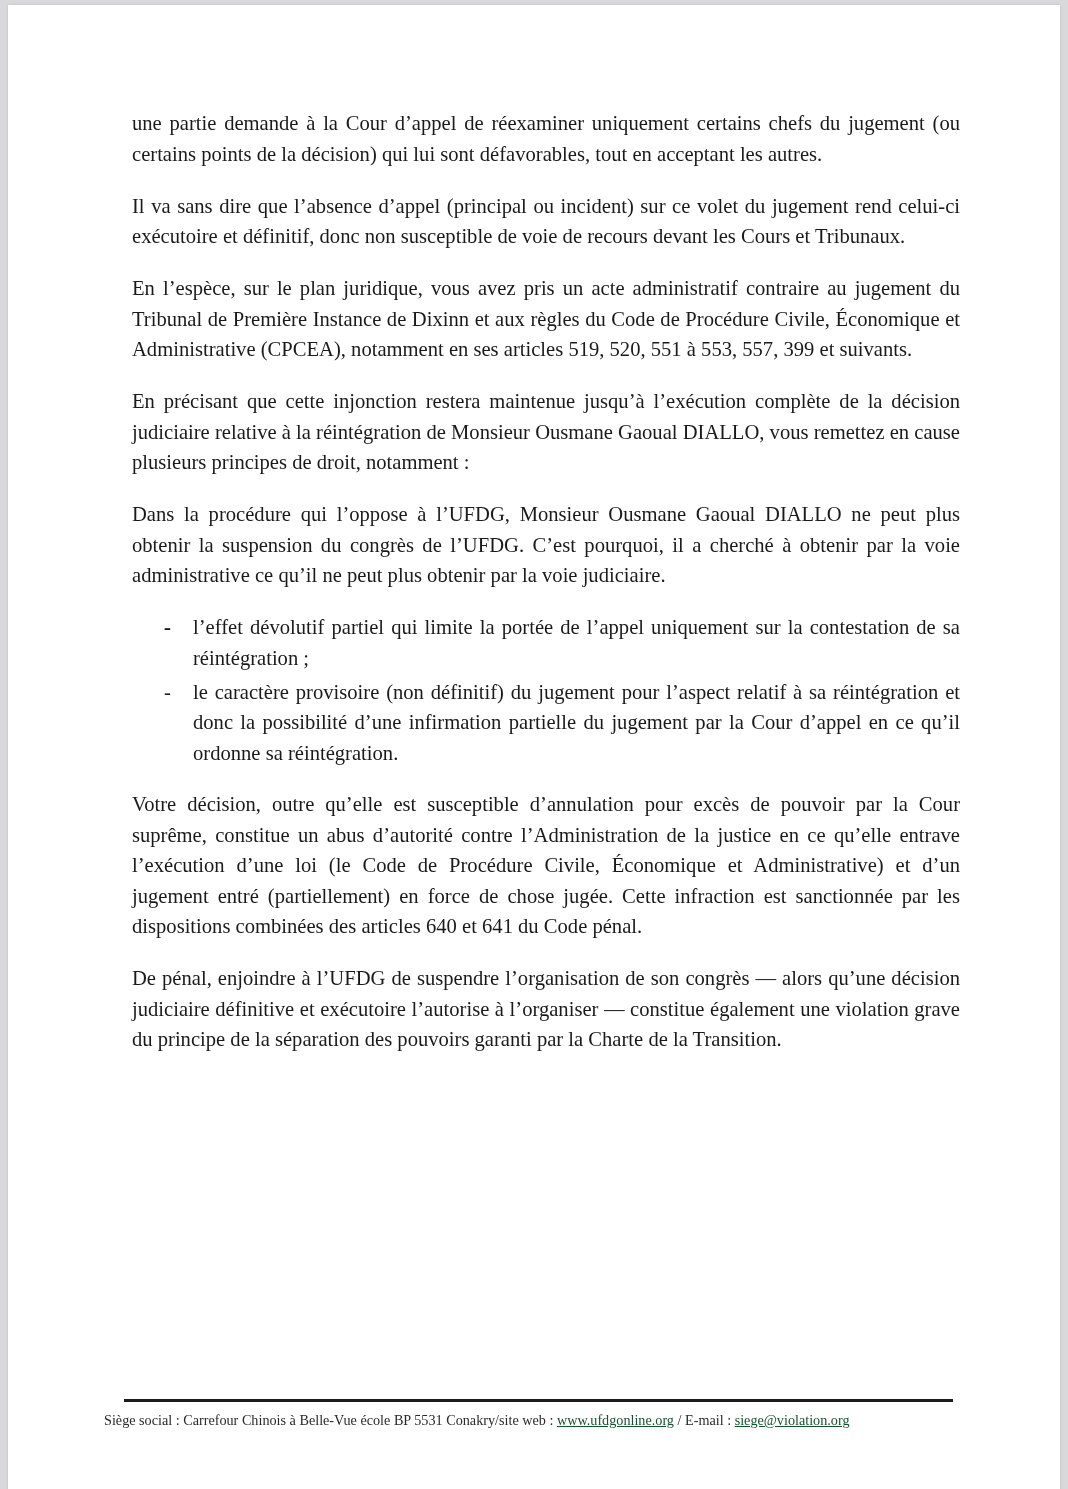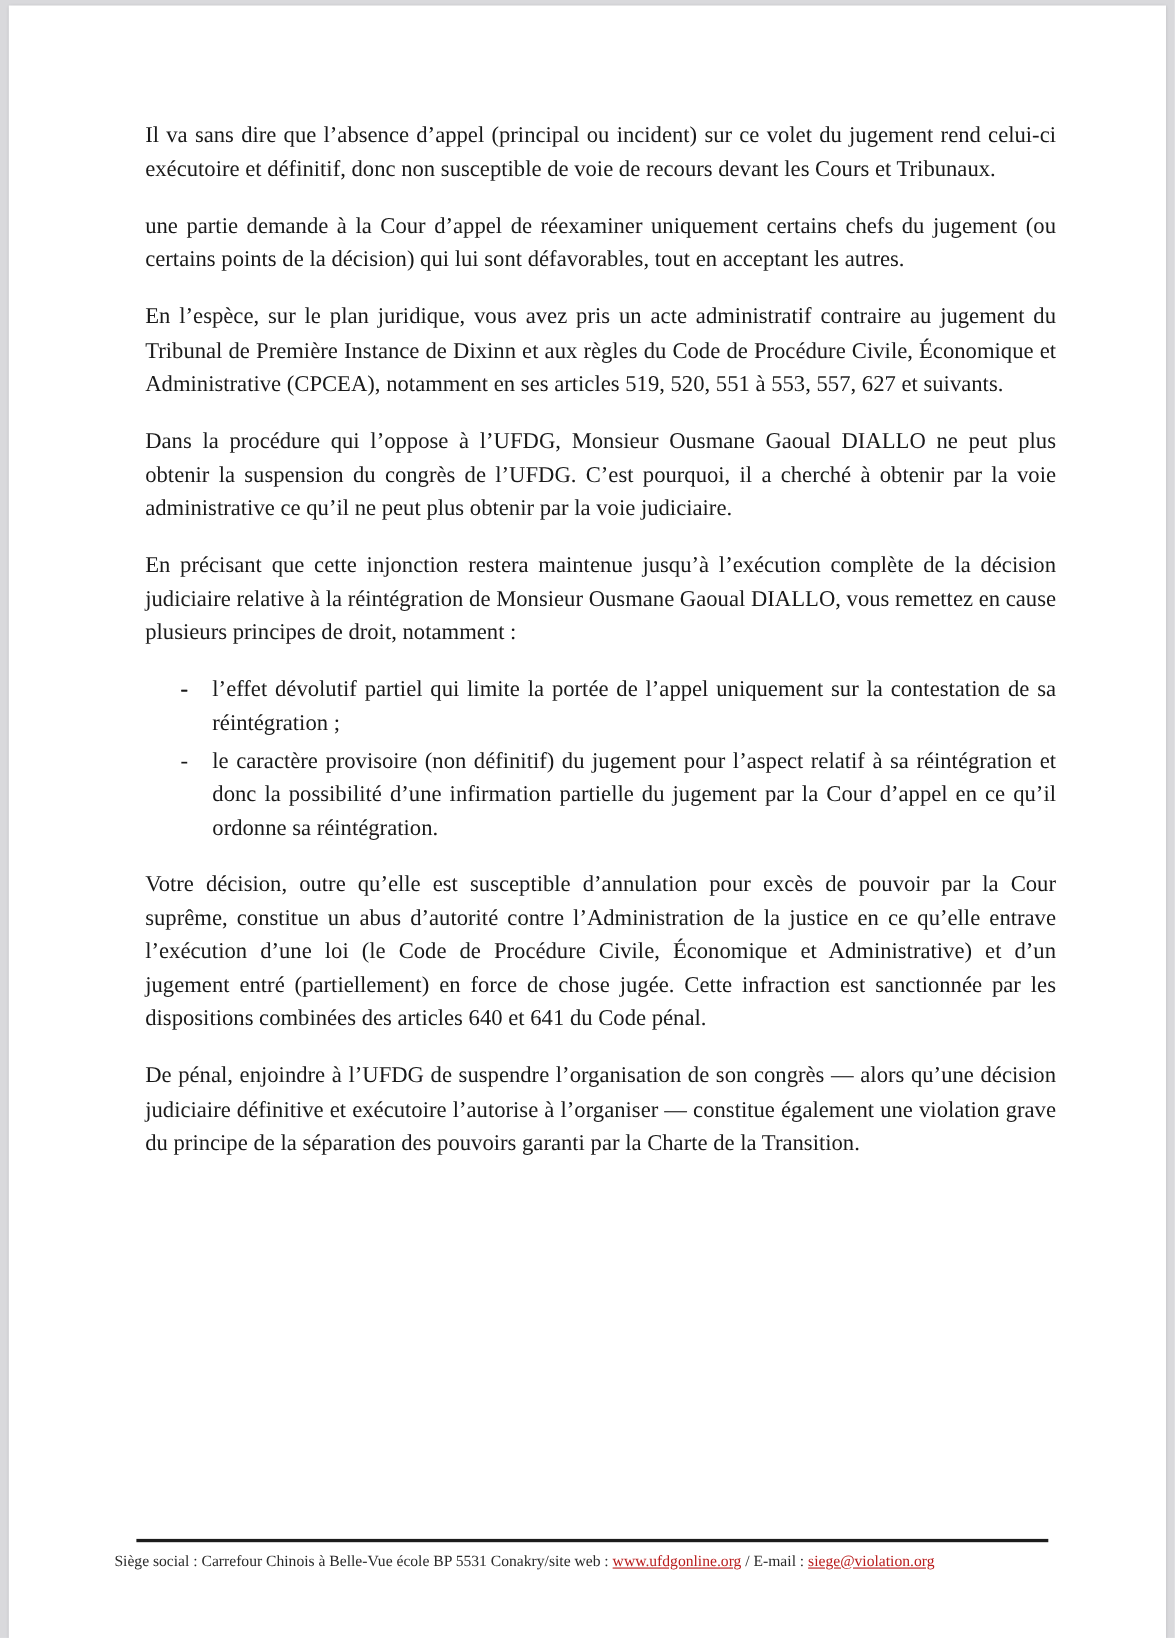--- a/index.html
+++ b/index.html
@@ -64,34 +64,34 @@
       left: 104px;
       top: 1410px;
       width: 870px;
       font-family: "Liberation Serif", "DejaVu Serif", serif;
       font-size: 14.2px;
       line-height: 20px;
       color: #2a2a2a;
       white-space: nowrap;
     }
     .footer a {
-      color: #b91c1c;
+      color: #14532d;
       text-decoration: underline;
     }
   </style>
 </head>
 <body>
 
 <div class="page">
   <div class="content">
+    <p class="para">une partie demande à la Cour d’appel de réexaminer uniquement certains chefs du jugement (ou certains points de la décision) qui lui sont défavorables, tout en acceptant les autres.</p>
     <p class="para">Il va sans dire que l’absence d’appel (principal ou incident) sur ce volet du jugement rend celui-ci exécutoire et définitif, donc non susceptible de voie de recours devant les Cours et Tribunaux.</p>
-    <p class="para">une partie demande à la Cour d’appel de réexaminer uniquement certains chefs du jugement (ou certains points de la décision) qui lui sont défavorables, tout en acceptant les autres.</p>
-    <p class="para">En l’espèce, sur le plan juridique, vous avez pris un acte administratif contraire au jugement du Tribunal de Première Instance de Dixinn et aux règles du Code de Procédure Civile, Économique et Administrative (CPCEA), notamment en ses articles 519, 520, 551 à 553, 557, 627 et suivants.</p>
+    <p class="para">En l’espèce, sur le plan juridique, vous avez pris un acte administratif contraire au jugement du Tribunal de Première Instance de Dixinn et aux règles du Code de Procédure Civile, Économique et Administrative (CPCEA), notamment en ses articles 519, 520, 551 à 553, 557, 399 et suivants.</p>
+    <p class="para">En précisant que cette injonction restera maintenue jusqu’à l’exécution complète de la décision judiciaire relative à la réintégration de Monsieur Ousmane Gaoual DIALLO, vous remettez en cause plusieurs principes de droit, notamment :</p>
     <p class="para">Dans la procédure qui l’oppose à l’UFDG, Monsieur Ousmane Gaoual DIALLO ne peut plus obtenir la suspension du congrès de l’UFDG. C’est pourquoi, il a cherché à obtenir par la voie administrative ce qu’il ne peut plus obtenir par la voie judiciaire.</p>
-    <p class="para">En précisant que cette injonction restera maintenue jusqu’à l’exécution complète de la décision judiciaire relative à la réintégration de Monsieur Ousmane Gaoual DIALLO, vous remettez en cause plusieurs principes de droit, notamment :</p>
 
     <ul class="list">
       <li class="list-item">
         <span class="bullet">-</span>
       </li>
       <li class="list-item">
         <span class="bullet">-</span>
         <span>l’effet dévolutif partiel qui limite la portée de l’appel uniquement sur la contestation de sa réintégration ;</span>
       </li>
       <li class="list-item">

